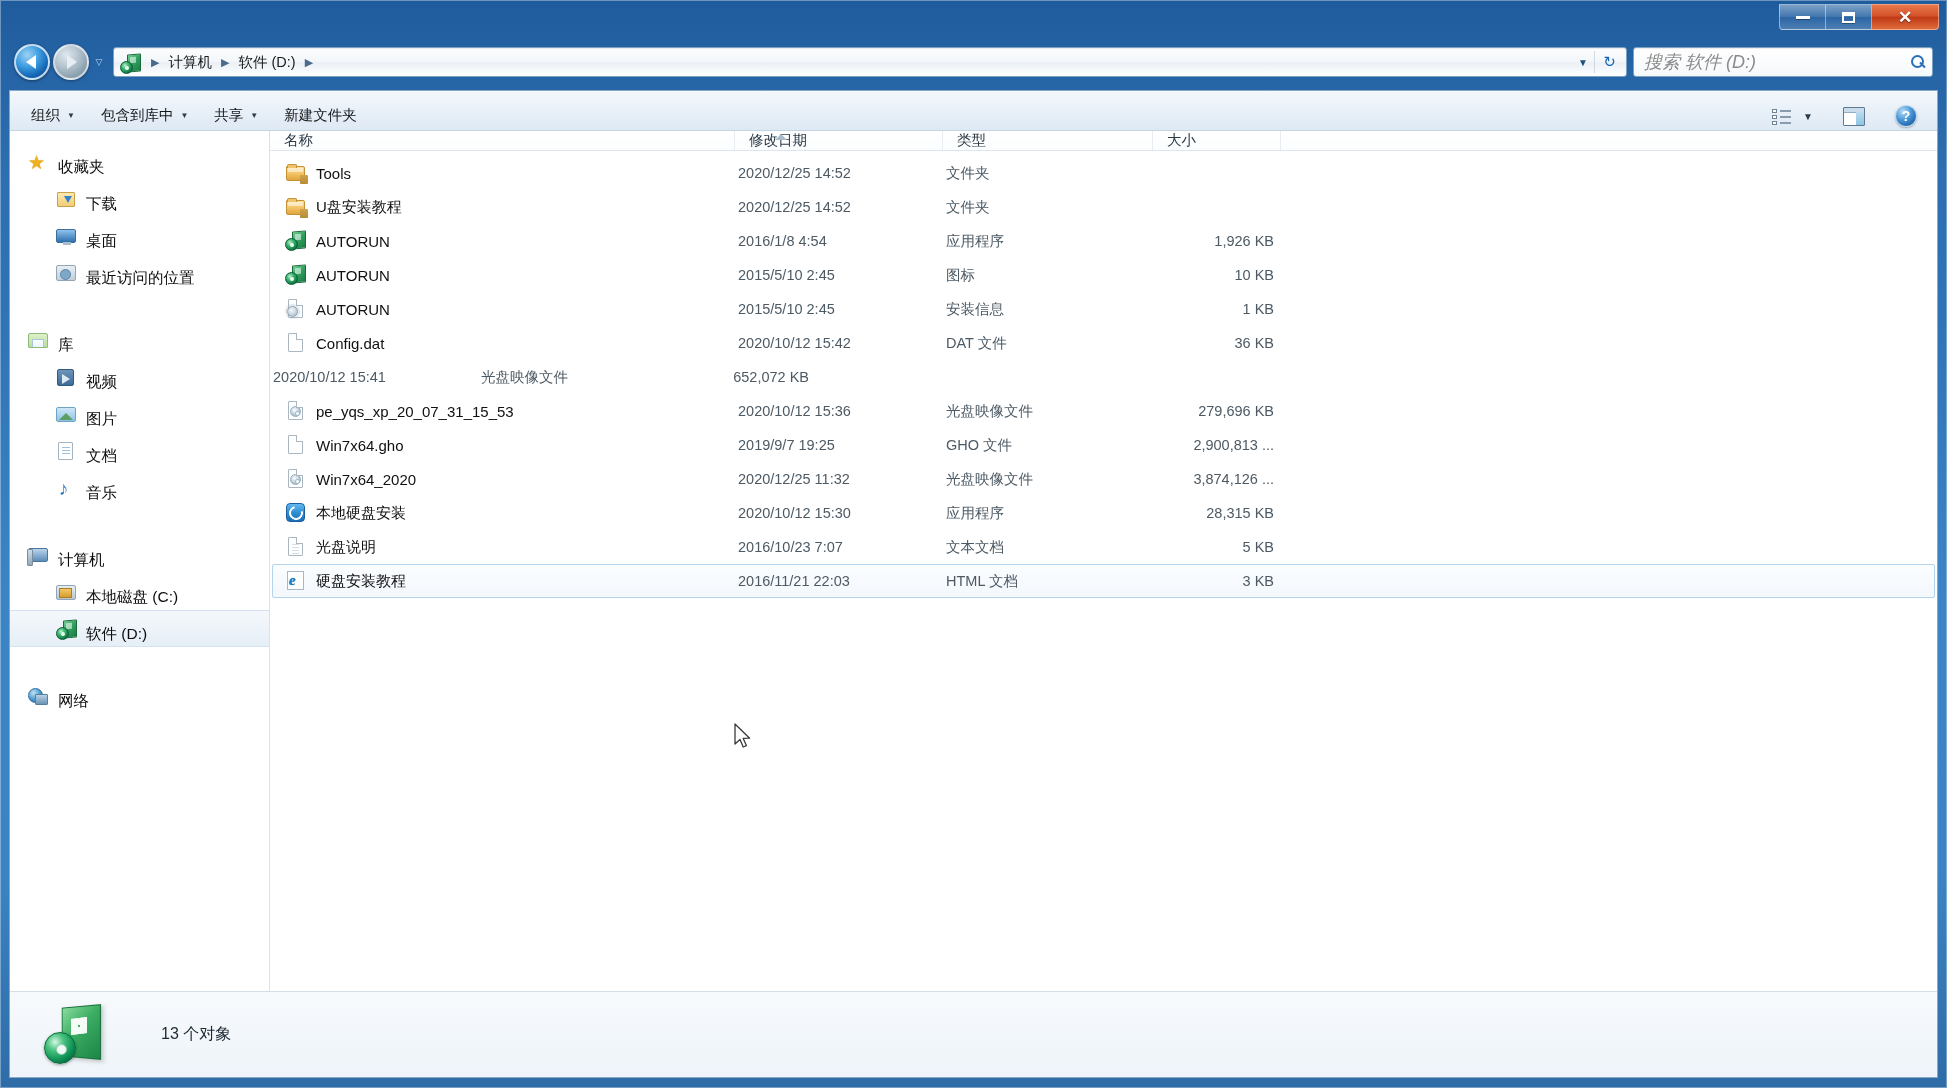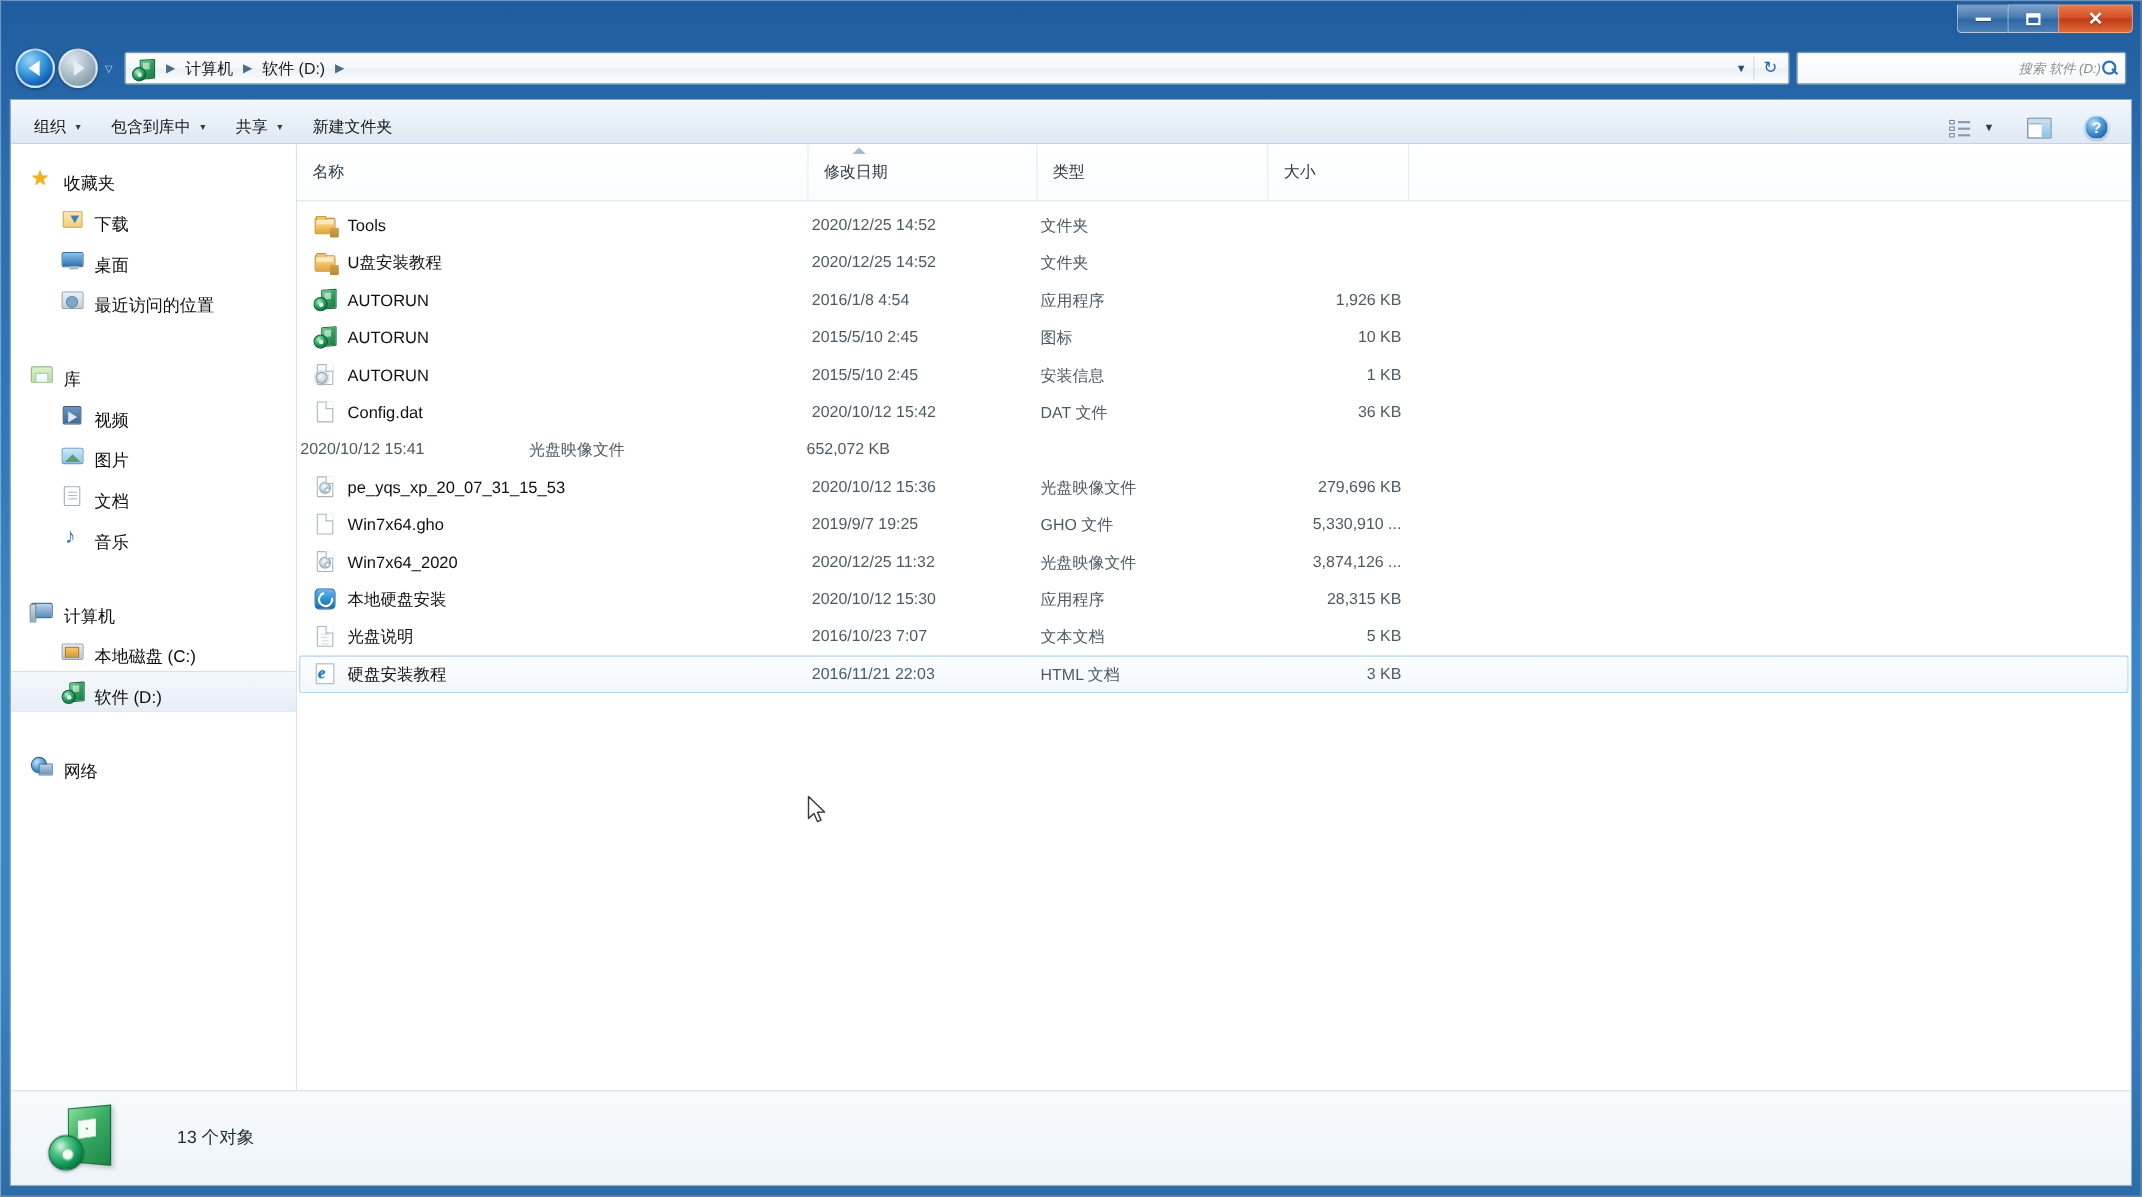--- a/index.html
+++ b/index.html
@@ -103,21 +103,21 @@
   .addr-right { display:flex; align-items:center; height:100%; }
   .addr-caret { width: 22px; text-align:center; color:#1d4e7c; font-size:10px; }
   .addr-refresh { width: 30px; text-align:center; color:#1a66b5; font-size: 15px; border-left:1px solid #cfd9e2; height: 22px; line-height:22px;}
   #searchbox {
     width: 300px; height: 30px; margin-left: 6px;
     background: linear-gradient(180deg,#ffffff 0%, #f5f8fb 100%);
     border: 1px solid #7ba0c0; border-radius: 3px;
     display: flex; align-items: center; padding: 0 6px 0 10px;
     box-shadow: inset 0 1px 1px rgba(0,0,0,.08);
   }
-  #searchbox .ph { flex:1 1 auto; font-size: 12px; color: #8b8b8b; font-style: italic; text-align: right; }
+  #searchbox .ph { flex:1 1 auto; font-size: 18px; color: #8b8b8b; font-style: italic; }
   .mag { width:16px; height:16px; position:relative; }
   .mag::before{ content:""; position:absolute; left:1px; top:1px; width:9px;height:9px;border:2px solid #2b6fb5;border-radius:50%;}
   .mag::after{ content:""; position:absolute; left:9px; top:10px; width:7px;height:2px;background:#2b6fb5;transform:rotate(45deg);}
 
   
   #panel {
     position: absolute; left: 9px; top: 90px; right: 9px; bottom: 10px;
     background: #fff;
     border: 1px solid #8aa8c4;
     display: flex; flex-direction: column;
@@ -172,21 +172,21 @@
     background: linear-gradient(180deg,#f4f8fc 0%, #e6eef6 100%);
     border-top: 1px solid #d4e2ef; border-bottom: 1px solid #d4e2ef;
   }
   .nav-ico { width: 20px; height: 20px; margin-right: 10px; flex:0 0 auto; position: relative; }
   .nav-label { white-space: nowrap; margin-top: 12px; }
   .grp-gap { height: 22px; }
 
   
   #filelist { flex: 1 1 auto; display: flex; flex-direction: column; min-width:0; background:#fff;}
   #colhead {
-    height: 52px; flex: 0 0 auto; display: flex;
+    height: 20px; flex: 0 0 auto; display: flex;
     background: linear-gradient(180deg,#ffffff 0%, #fbfdfe 100%);
     border-bottom: 1px solid #dde6ee;
     position: relative;
   }
   .col {
     font-size: 14.5px; color: #2b3a47; display:flex; align-items:center;
     border-right: 1px solid #e6ecf2; padding-left: 14px; height: 100%;
     position: relative;
   }
   .c-name { width: 465px; flex:0 0 auto;}
@@ -670,21 +670,21 @@
             </div>
             <div class="row">
               <div class="cell name">
                 <span class="fileico">
                   <span class="doc"></span>
                 </span>
                 <span>Win7x64.gho</span>
               </div>
               <div class="cell date">2019/9/7 19:25</div>
               <div class="cell type">GHO 文件</div>
-              <div class="cell size">5,330,910 ...</div>
+              <div class="cell size">2,900,813 ...</div>
             </div>
             <div class="row">
               <div class="cell name">
                 <span class="fileico">
                   <span class="doc">
                     <span class="disc"></span>
                   </span>
                 </span>
                 <span>Win7x64_2020</span>
               </div>

